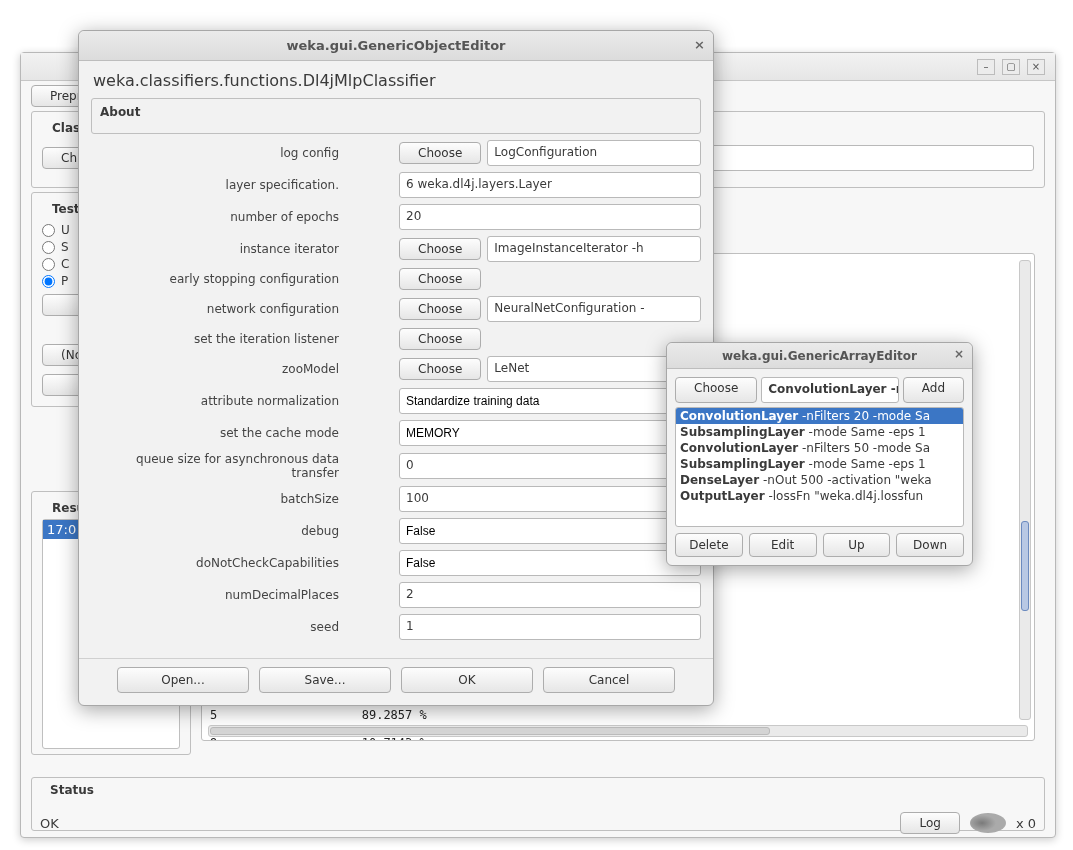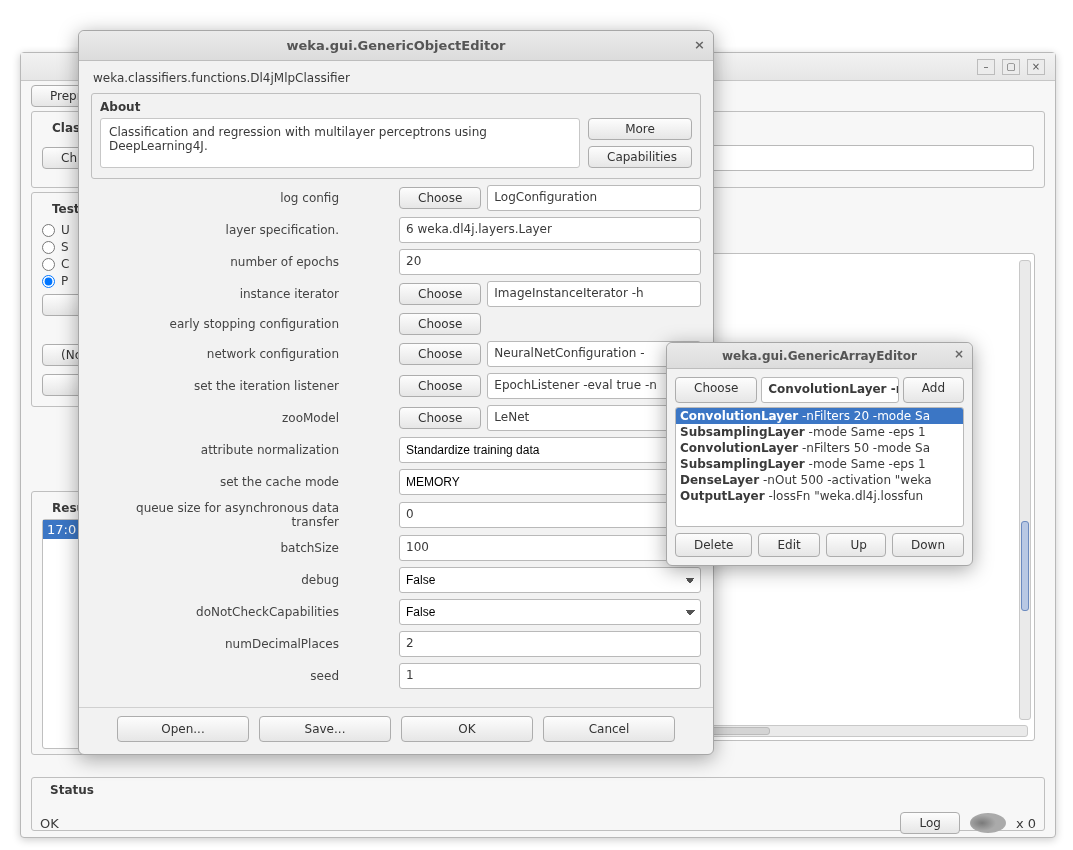--- a/index.html
+++ b/index.html
@@ -99,21 +99,21 @@
     font-weight:bold;color:#555;
     border-bottom:1px solid #bdbdbd;
     border-radius:6px 6px 0 0;
     position:relative;
   }
   .dialog-close{
     position:absolute;right:8px;top:6px;
     color:#666;cursor:pointer;
   }
   .dlg-body{padding:8px 12px 12px 12px;}
-  .classname{font-size:12px;padding:2px 0 8px 2px;}
+  .classname{font-size:16px;padding:2px 0 8px 2px;}
   .about-box{border:1px solid #bfbfbf;border-radius:3px;padding:6px 8px 10px 8px;}
   .about-box .about-label{font-weight:bold;font-size:12px;display:block;margin-bottom:4px;}
   .about-flex{display:flex;gap:8px;align-items:stretch;}
   .about-text{
     flex:1;background:#fff;border:1px solid #c7c7c7;border-radius:3px;
     padding:6px 8px;font-size:12px;min-height:48px;
   }
   .about-side{display:flex;flex-direction:column;gap:6px;width:104px;}
   .form-row{display:flex;align-items:center;margin:6px 0;gap:48px;}
   .form-label{width:260px;text-align:right;padding-right:12px;font-size:12px;color:#444;}
@@ -143,21 +143,21 @@
   .array-top{display:flex;gap:4px;margin-bottom:4px;}
   .array-top .txt{flex:1;min-width:0;font-weight:bold;}
   .array-list{
     background:#fff;border:1px solid #b9b9b9;border-radius:3px;
     height:120px;overflow:hidden;
   }
   .array-item{padding:1px 4px;font-size:12px;white-space:nowrap;overflow:hidden;text-overflow:clip;}
   .array-item.selected{background:#3b76c5;color:#fff;}
   .array-item .b{font-weight:bold;}
   .array-foot{display:flex;gap:6px;margin-top:6px;}
-  .array-foot .btn{flex:1;text-align:right;padding:4px 18px;}
+  .array-foot .btn{flex:1;text-align:center;padding:4px 2px;}
   
   .chooser-line{
     display:flex;align-items:center;gap:6px;
     margin:6px 0;
   }
   .chooser-line .txt{font-family:inherit;}
   .output-panel{
     position:absolute;left:180px;right:20px;top:200px;bottom:96px;
     background:#fff;border:1px solid #bfbfbf;border-radius:3px;
     padding:6px 8px;overflow:hidden;
@@ -262,27 +262,20 @@
 
 <div class="dialog" style="left:78px;top:30px;width:636px;">
   <div class="dialog-title">
     <span>weka.gui.GenericObjectEditor</span>
     <span class="dialog-close">×</span>
   </div>
   <div class="dlg-body">
     <div class="classname">weka.classifiers.functions.Dl4jMlpClassifier</div>
     <div class="about-box">
       <span class="about-label">About</span>
-      <div class="about-flex">
-        <div class="about-text">Classification and regression with multilayer perceptrons using DeepLearning4J.</div>
-        <div class="about-side">
-          <div class="btn" style="text-align:center">More</div>
-          <div class="btn" style="text-align:center">Capabilities</div>
-        </div>
-      </div>
     </div>
 
     <div class="form-row">
         <div class="form-label">log config</div>
       <div class="form-field">
           <div class="btn">Choose</div>
       <div class="txt txt-bold">LogConfiguration</div>
         </div>
       </div>
 
@@ -320,21 +313,20 @@
       <div class="form-field">
           <div class="btn">Choose</div>
       <div class="txt"><span class="txt-bold">NeuralNetConfiguration</span><span> -</span></div>
         </div>
       </div>
 
     <div class="form-row">
         <div class="form-label">set the iteration listener</div>
       <div class="form-field">
           <div class="btn">Choose</div>
-      <div class="txt"><span class="txt-bold">EpochListener</span><span> -eval true -n</span></div>
         </div>
       </div>
 
     <div class="form-row">
         <div class="form-label">zooModel</div>
       <div class="form-field">
           <div class="btn">Choose</div>
       <div class="txt txt-bold">LeNet</div>
         </div>
       </div>

